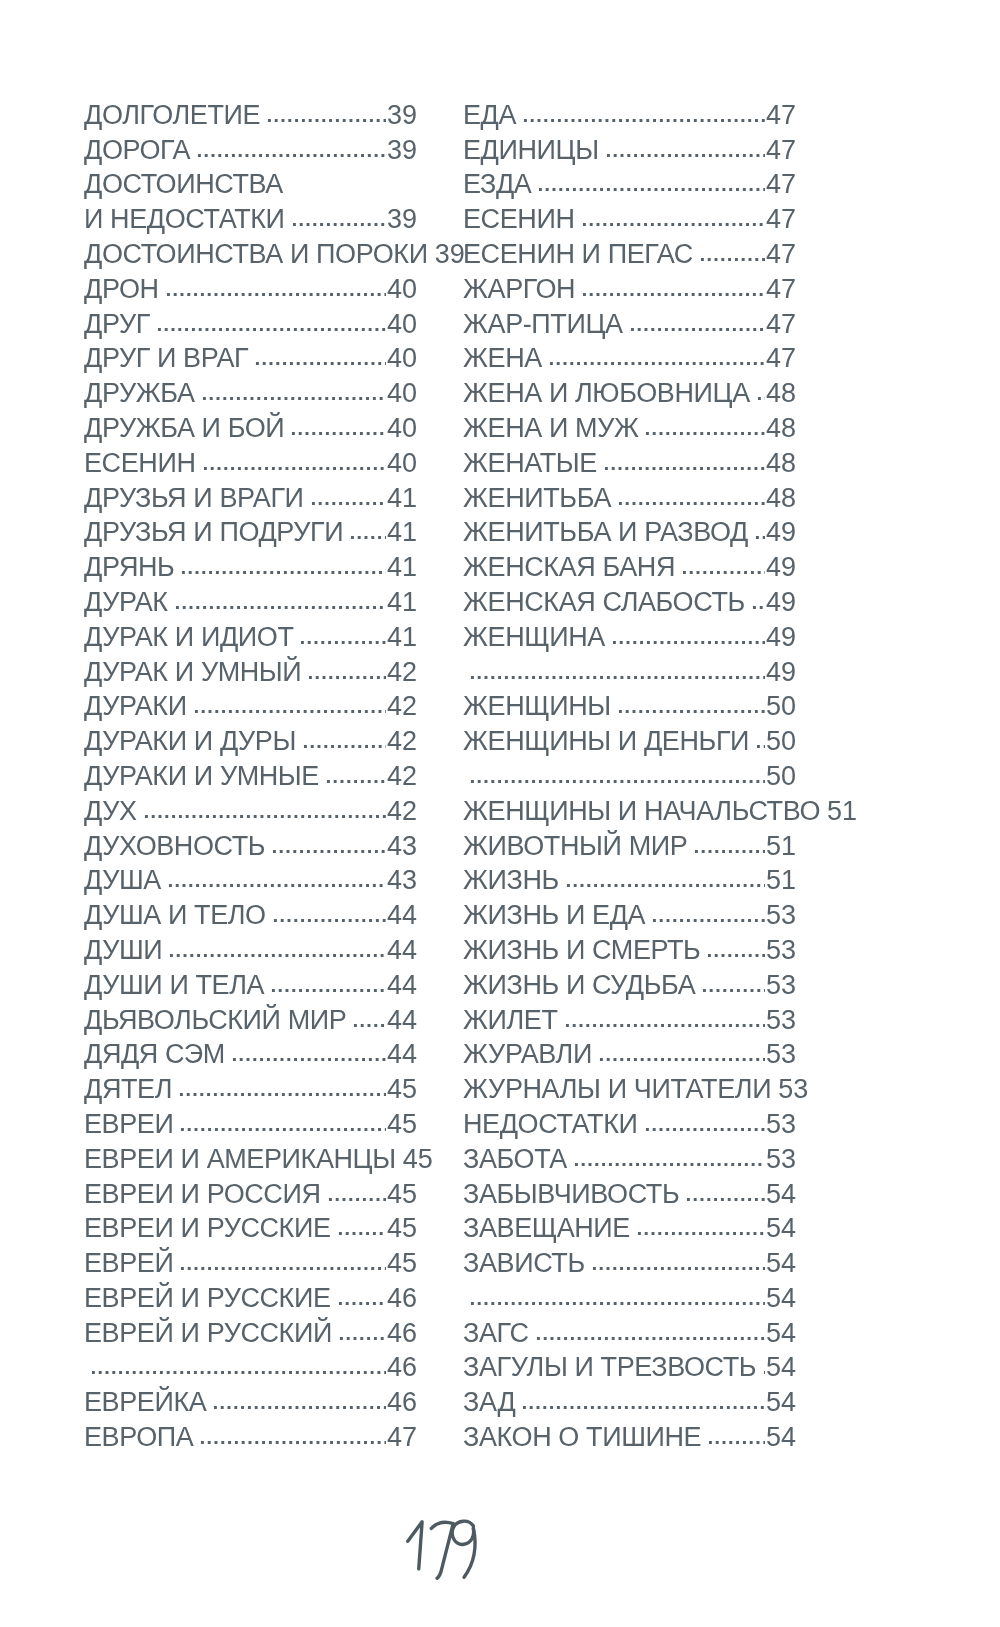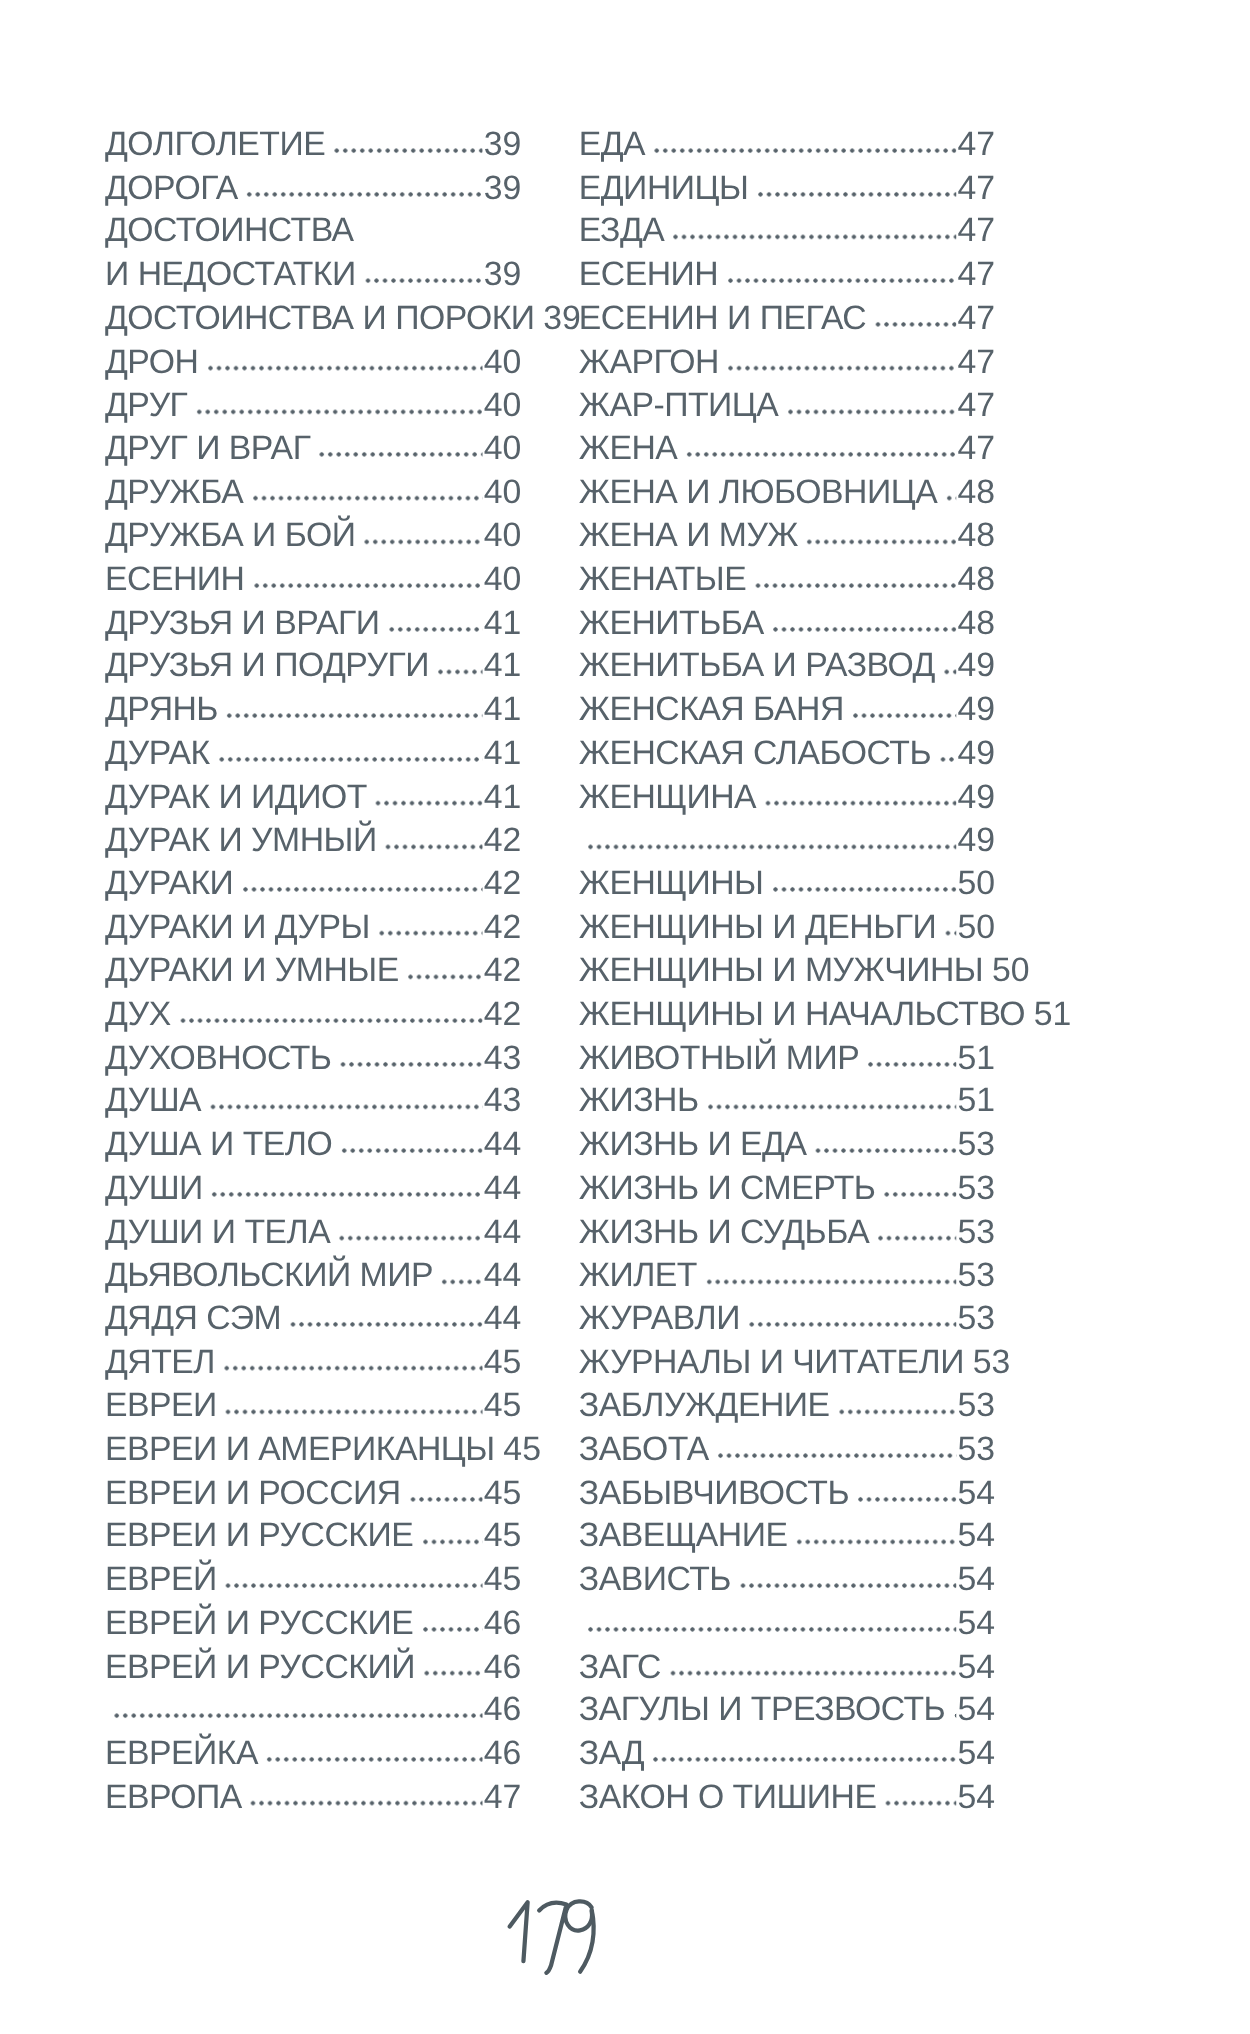--- a/index.html
+++ b/index.html
@@ -344,21 +344,20 @@
           <span class="t">ЖЕНЩИНЫ</span>
           <span class="dots"></span>
           <span class="n">50</span>
         </div>
         <div class="row">
           <span class="t">ЖЕНЩИНЫ И ДЕНЬГИ</span>
           <span class="dots"></span>
           <span class="n">50</span>
         </div>
         <div class="row">
-          <span class="t">ЖЕНЩИНЫ И МУЖЧИНЫ</span>
           <span class="dots"></span>
           <span class="n">50</span>
         </div>
         <div class="row">
           <span class="t">ЖЕНЩИНЫ И НАЧАЛЬСТВО</span>
           <span class="dots"></span>
           <span class="n">51</span>
         </div>
         <div class="row">
           <span class="t">ЖИВОТНЫЙ МИР</span>
@@ -394,21 +393,21 @@
           <span class="t">ЖУРАВЛИ</span>
           <span class="dots"></span>
           <span class="n">53</span>
         </div>
         <div class="row">
           <span class="t">ЖУРНАЛЫ И ЧИТАТЕЛИ</span>
           <span class="dots"></span>
           <span class="n">53</span>
         </div>
         <div class="row">
-          <span class="t">ЗАБЛУЖДЕНИЕ</span>
+          <span class="t">НЕДОСТАТКИ</span>
           <span class="dots"></span>
           <span class="n">53</span>
         </div>
         <div class="row">
           <span class="t">ЗАБОТА</span>
           <span class="dots"></span>
           <span class="n">53</span>
         </div>
         <div class="row">
           <span class="t">ЗАБЫВЧИВОСТЬ</span>

